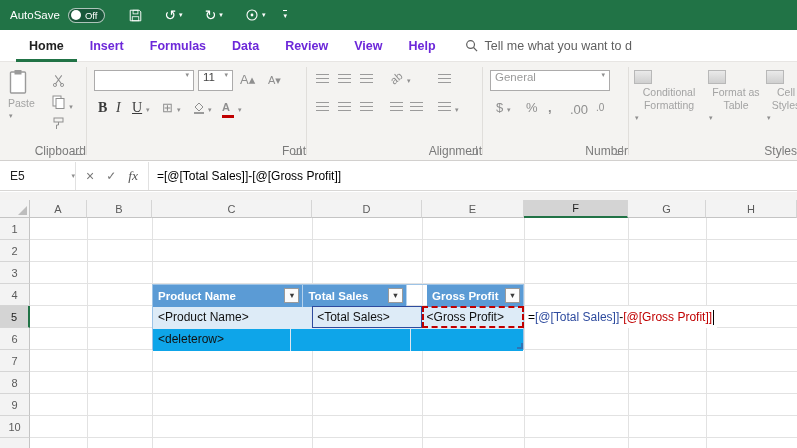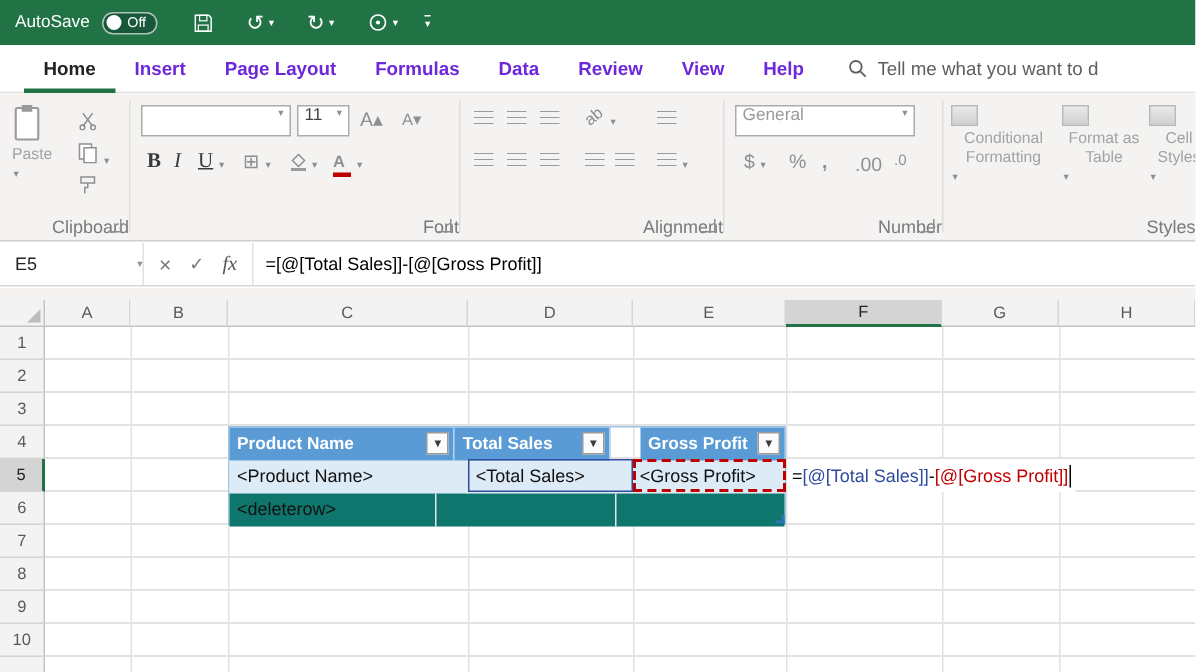--- a/index.html
+++ b/index.html
@@ -35,21 +35,21 @@
   .combo .caret { margin-left:auto; font-size:7px; color:#8f8f8f; }
   .ln { display:inline-block; width:13px; height:10px; background:repeating-linear-gradient(to bottom,#9b9b9b 0 1px, transparent 1px 4px); }
   .bigbtn { position:absolute; display:flex; flex-direction:column; align-items:flex-start; gap:2px; text-align:center; }
   .bigbtn .txt { font-size:10.5px; color:#A3A3A3; line-height:1.25; }
   .sticon { width:18px; height:14px; border:1px solid #B8B8B8; background:linear-gradient(#EAEAEA,#CFCFCF); }
   .fc-a { font-size:11px; font-weight:bold; color:#8f8f8f; line-height:1; }
   .bar-under { display:block; width:12px; height:3px; margin-top:1px; }
 
   
   .formula-row { position:absolute; top:162px; left:0; right:0; height:29px; background:#fff; border-bottom:1px solid #D8D6D4; display:flex; align-items:stretch; }
-  .namebox { width:96px; border-right:1px solid #E1E1E1; display:flex; align-items:center; padding:0 0 0 10px; }
+  .namebox { width:76px; border-right:1px solid #E1E1E1; display:flex; align-items:center; padding:0 0 0 10px; }
   .namebox .caret { margin-left:auto; font-size:7px; color:#8f8f8f; }
   .fbtns { display:flex; align-items:center; gap:12px; padding:0 10px; border-right:1px solid #E1E1E1; }
   .fx { font-family:"Liberation Serif", serif; font-style:italic; font-size:13.5px; color:#555; }
   .fml { display:flex; align-items:center; padding-left:8px; font-size:12px; color:#000; }
 
   
   .midstrip { position:absolute; top:192px; left:0; right:0; height:8px; background:#F3F2F1; }
 
   
   .sheet { position:absolute; top:200px; left:0; width:797px; height:248px; background:#fff; overflow:hidden; }
@@ -63,21 +63,21 @@
   .vline { position:absolute; top:18px; bottom:0; width:1px; background:#E2E2E2; }
 
   
   .xl-table { position:absolute; left:152px; top:84px; width:372px; height:66px; border:1px solid #9DC3E6; z-index:2; }
   .thead { display:flex; height:22px; }
   .th { background:#5B9BD5; color:#fff; font-weight:bold; font-size:11.5px; display:flex; align-items:center; padding-left:5px; position:relative; border-right:1px solid rgba(255,255,255,.55); }
   .filter-btn { position:absolute; right:3px; top:3px; width:15px; height:15px; background:#FBFBFB; border:1px solid #9a9a9a; color:#3a3a3a; font-size:7.5px; display:flex; align-items:center; justify-content:center; }
   .trow { display:flex; height:22px; }
   .td { font-size:12px; color:#111; line-height:21px; padding-left:5px; border-right:1px solid #DCE6F1; overflow:hidden; white-space:nowrap; }
   .r5 { background:#DDEBF7; }
-  .r6 { background:#0f766e;gap:24px; }
+  .r6 { background:#0ea5e9;gap:24px; }
   .resize-handle { position:absolute; right:0; bottom:0; width:6px; height:6px; border-right:2px solid #2E75B6; border-bottom:2px solid #2E75B6; }
 
   
   .ref-blue-box { position:absolute; left:312px; top:106px; width:110px; height:22px; border:1px solid #2E4B9E; z-index:3; }
   .ref-red-box { position:absolute; left:422px; top:106px; width:102px; height:22px; border:2px dashed #C00000; z-index:3; }
   .edit-cell { position:absolute; left:525px; top:106px; height:22px; min-width:104px; width:max-content; background:#fff; z-index:4; display:flex; align-items:center; padding:0 3px; font-size:12px; white-space:nowrap; }
   .f-black { color:#000; }
   .f-ref1 { color:#2E4B9E; }
   .f-ref2 { color:#C00000; }
   .tcaret { display:inline-block; width:1px; height:15px; background:#000; margin-left:1px; }
@@ -114,21 +114,20 @@
           <circle cx="7" cy="7" r="1.4" fill="#fff"></circle>
         </svg>
       <span class="cv-w">▾</span>
     </span>
     <span class="qat-custom">▾</span>
   </div>
 
   <div class="tabrow">
     <div class="tab active">Home</div>
     <div class="tab">Insert</div>
-    <div class="tab">Page Layout</div>
     <div class="tab">Formulas</div>
     <div class="tab">Data</div>
     <div class="tab">Review</div>
     <div class="tab">View</div>
     <div class="tab">Help</div>
     <div class="tellme">
       <svg width="13" height="13" viewBox="0 0 14 14">
           <circle cx="6" cy="6" r="4.2" fill="none" stroke="#5f5f5f" stroke-width="1.3"></circle>
           <line x1="9.2" y1="9.2" x2="13" y2="13" stroke="#5f5f5f" stroke-width="1.3"></line>
         </svg>

